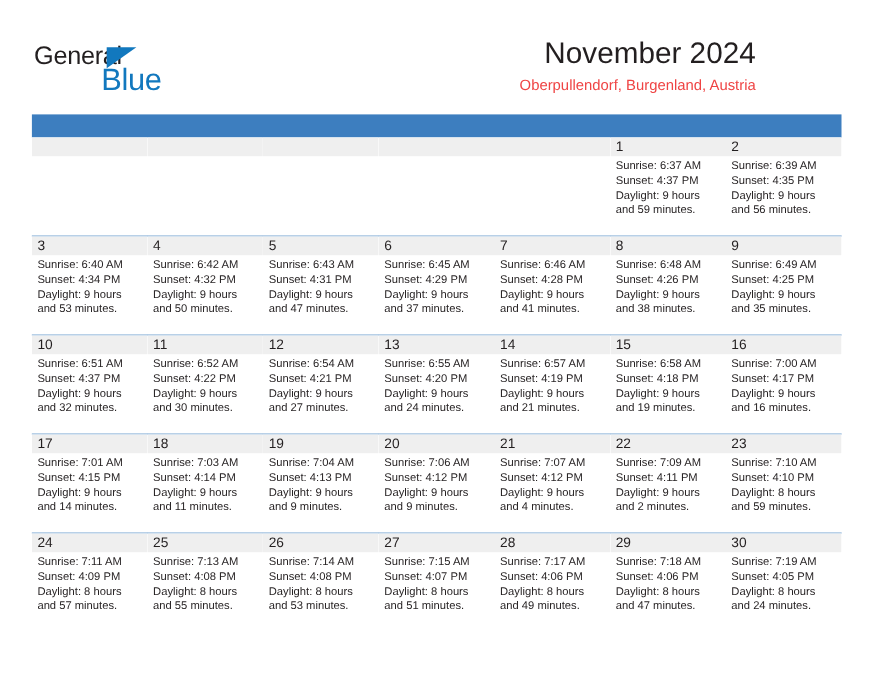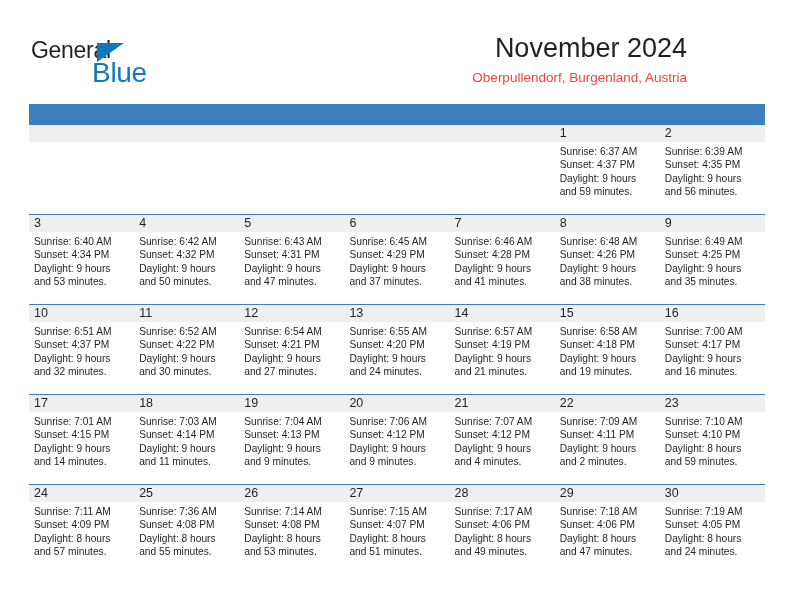--- a/index.html
+++ b/index.html
@@ -401,21 +401,21 @@
             <div class="info">
               <div>Sunrise: 7:11 AM</div>
               <div>Sunset: 4:09 PM</div>
               <div>Daylight: 8 hours</div>
               <div>and 57 minutes.</div>
             </div>
           </div>
           <div class="cell">
             <div class="daynum-band">25</div>
             <div class="info">
-              <div>Sunrise: 7:36 AM</div>
+              <div>Sunrise: 7:13 AM</div>
               <div>Sunset: 4:08 PM</div>
               <div>Daylight: 8 hours</div>
               <div>and 55 minutes.</div>
             </div>
           </div>
           <div class="cell">
             <div class="daynum-band">26</div>
             <div class="info">
               <div>Sunrise: 7:14 AM</div>
               <div>Sunset: 4:08 PM</div>

